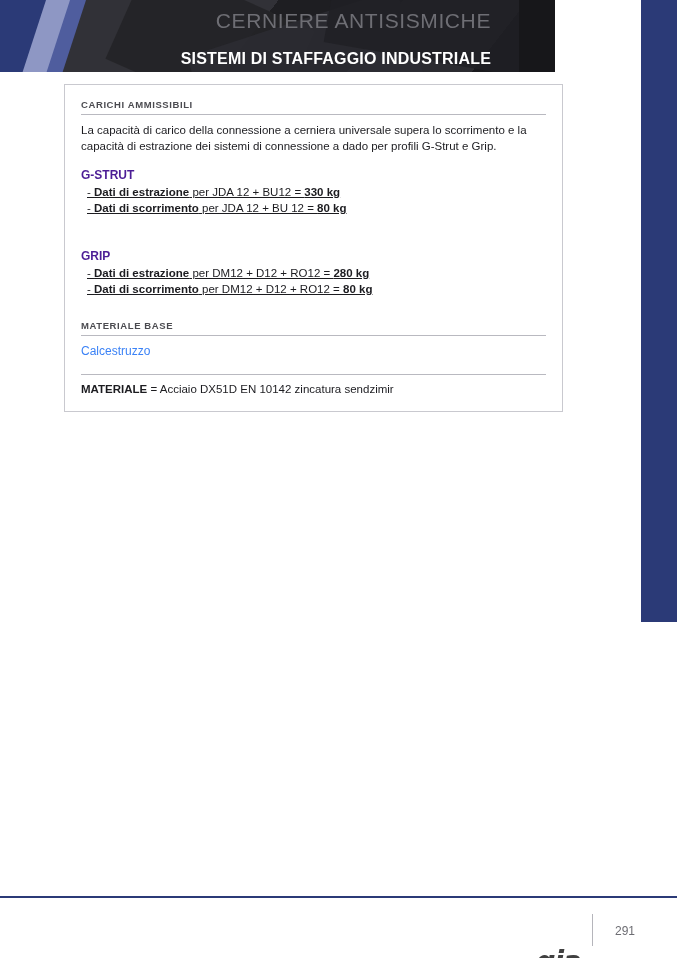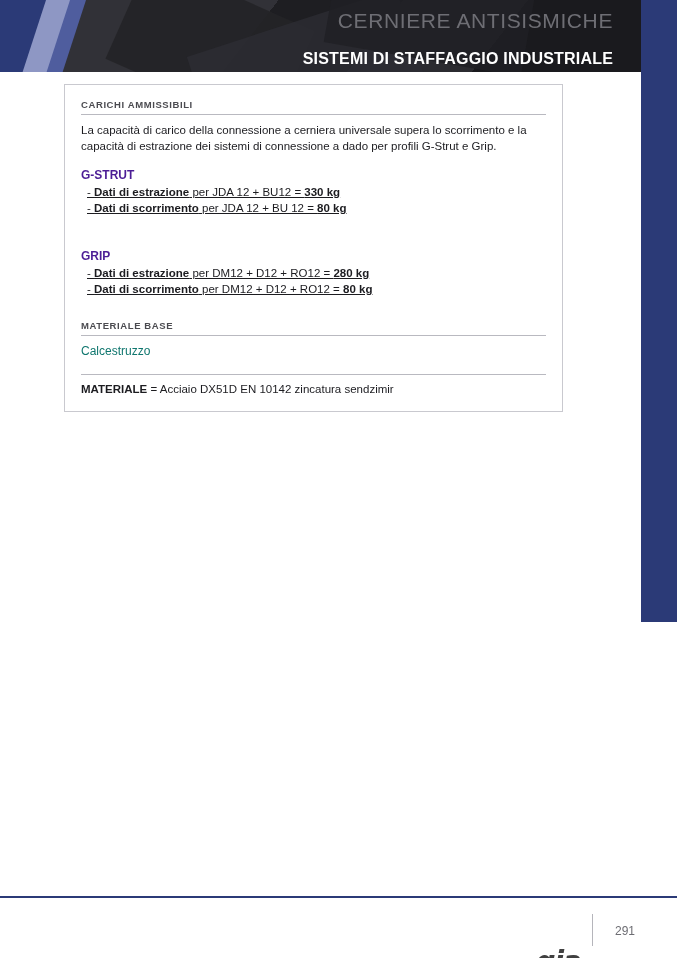--- a/index.html
+++ b/index.html
@@ -13,21 +13,21 @@
     position: relative;
     width: 677px; height: 958px;
     overflow: hidden;
     background: #ffffff;
   }
 
   
   .header {
     position: absolute;
     top: 0; left: 0;
-    width: 677px; height: 72px;
+    width: 555px; height: 72px;
     background: #2a2a2e;
     overflow: hidden;
     padding-left: 16px;
   }
   .hdr-dark-shape {
     position: absolute;
     top: 0; left: 0; width: 677px; height: 72px;
     background:
       linear-gradient(128deg, #313137 0 38%, #1e1e22 38% 55%, #2b2b30 55% 72%, #1a1a1e 72% 100%);
   }
@@ -150,21 +150,21 @@
     color: #1c1c20;
     margin: 0 0 1px 6px;
     text-decoration: underline;
   }
   .bullet b { font-weight: bold; }
   .spacer-lg { height: 26px; }
   .spacer-md { height: 22px; }
 
   .mat-value {
     font-size: 12px;
-    color: #0f766e;
+    color: #3b82f6;
     margin: 0 0 2px 0;
   }
   .tech-line {
     font-size: 11.5px;
     color: #1c1c20;
     margin: 0;
   }
   .tech-line b { font-weight: bold; }
 
   

